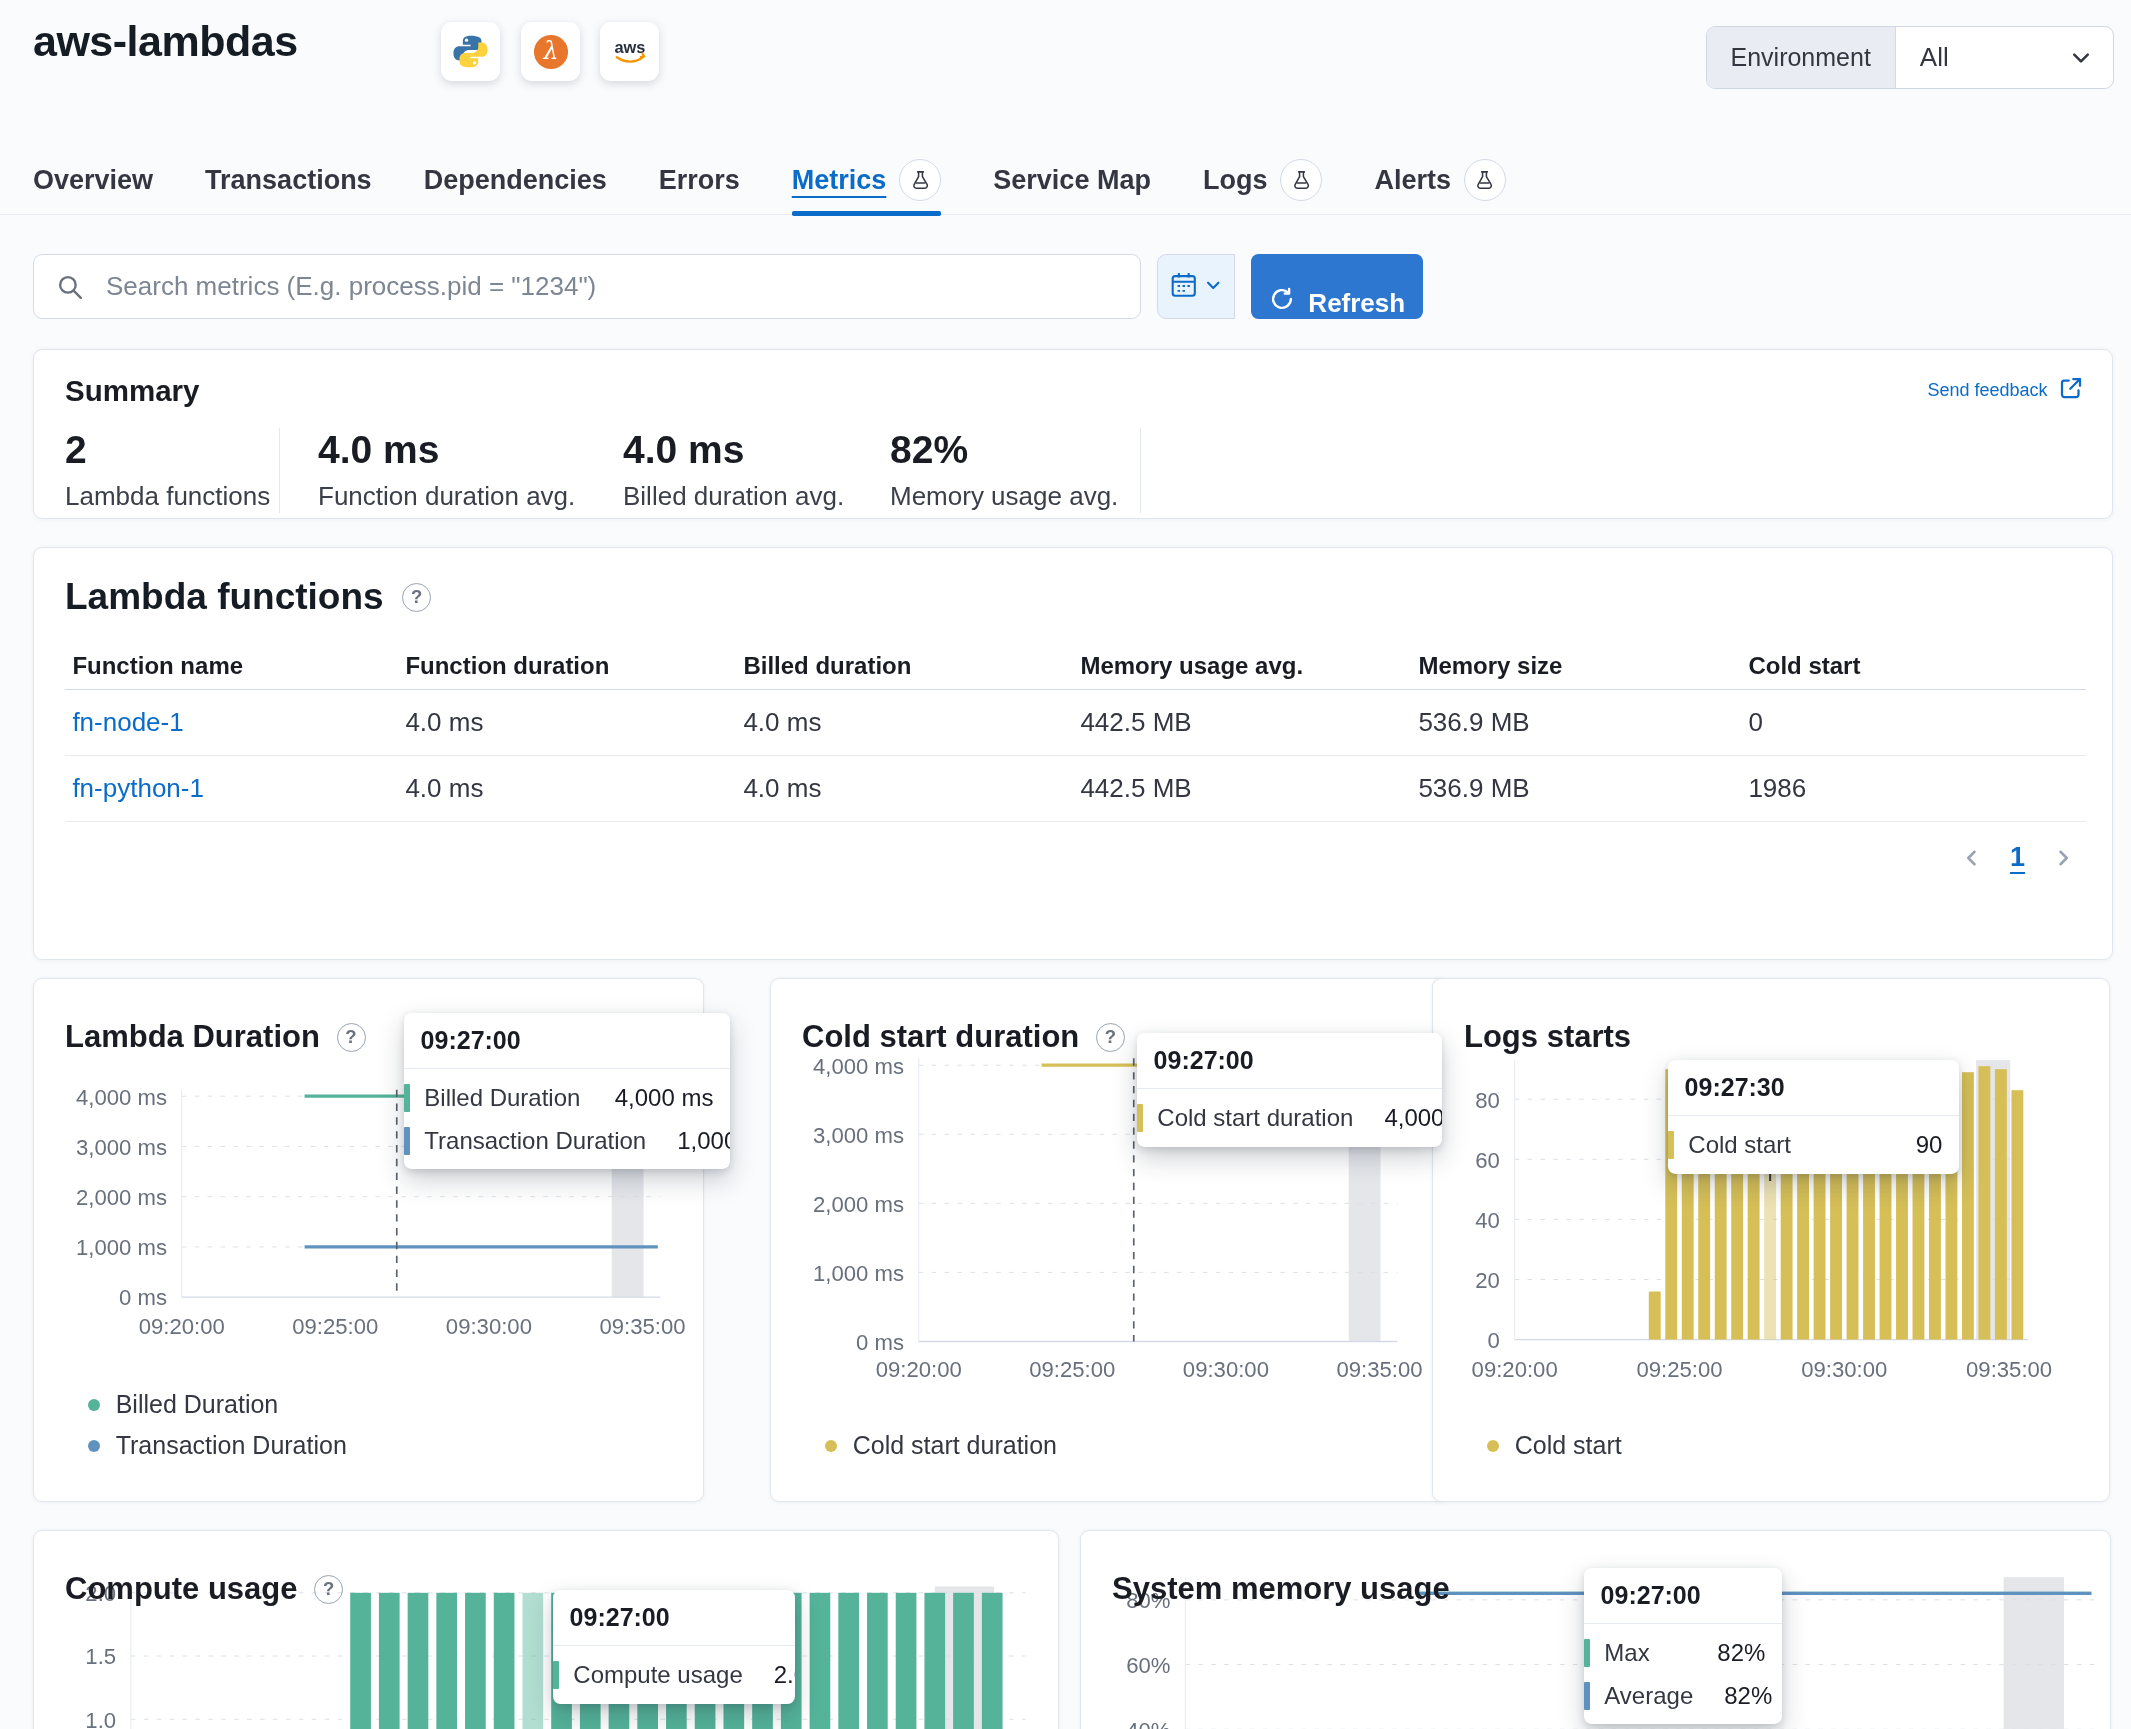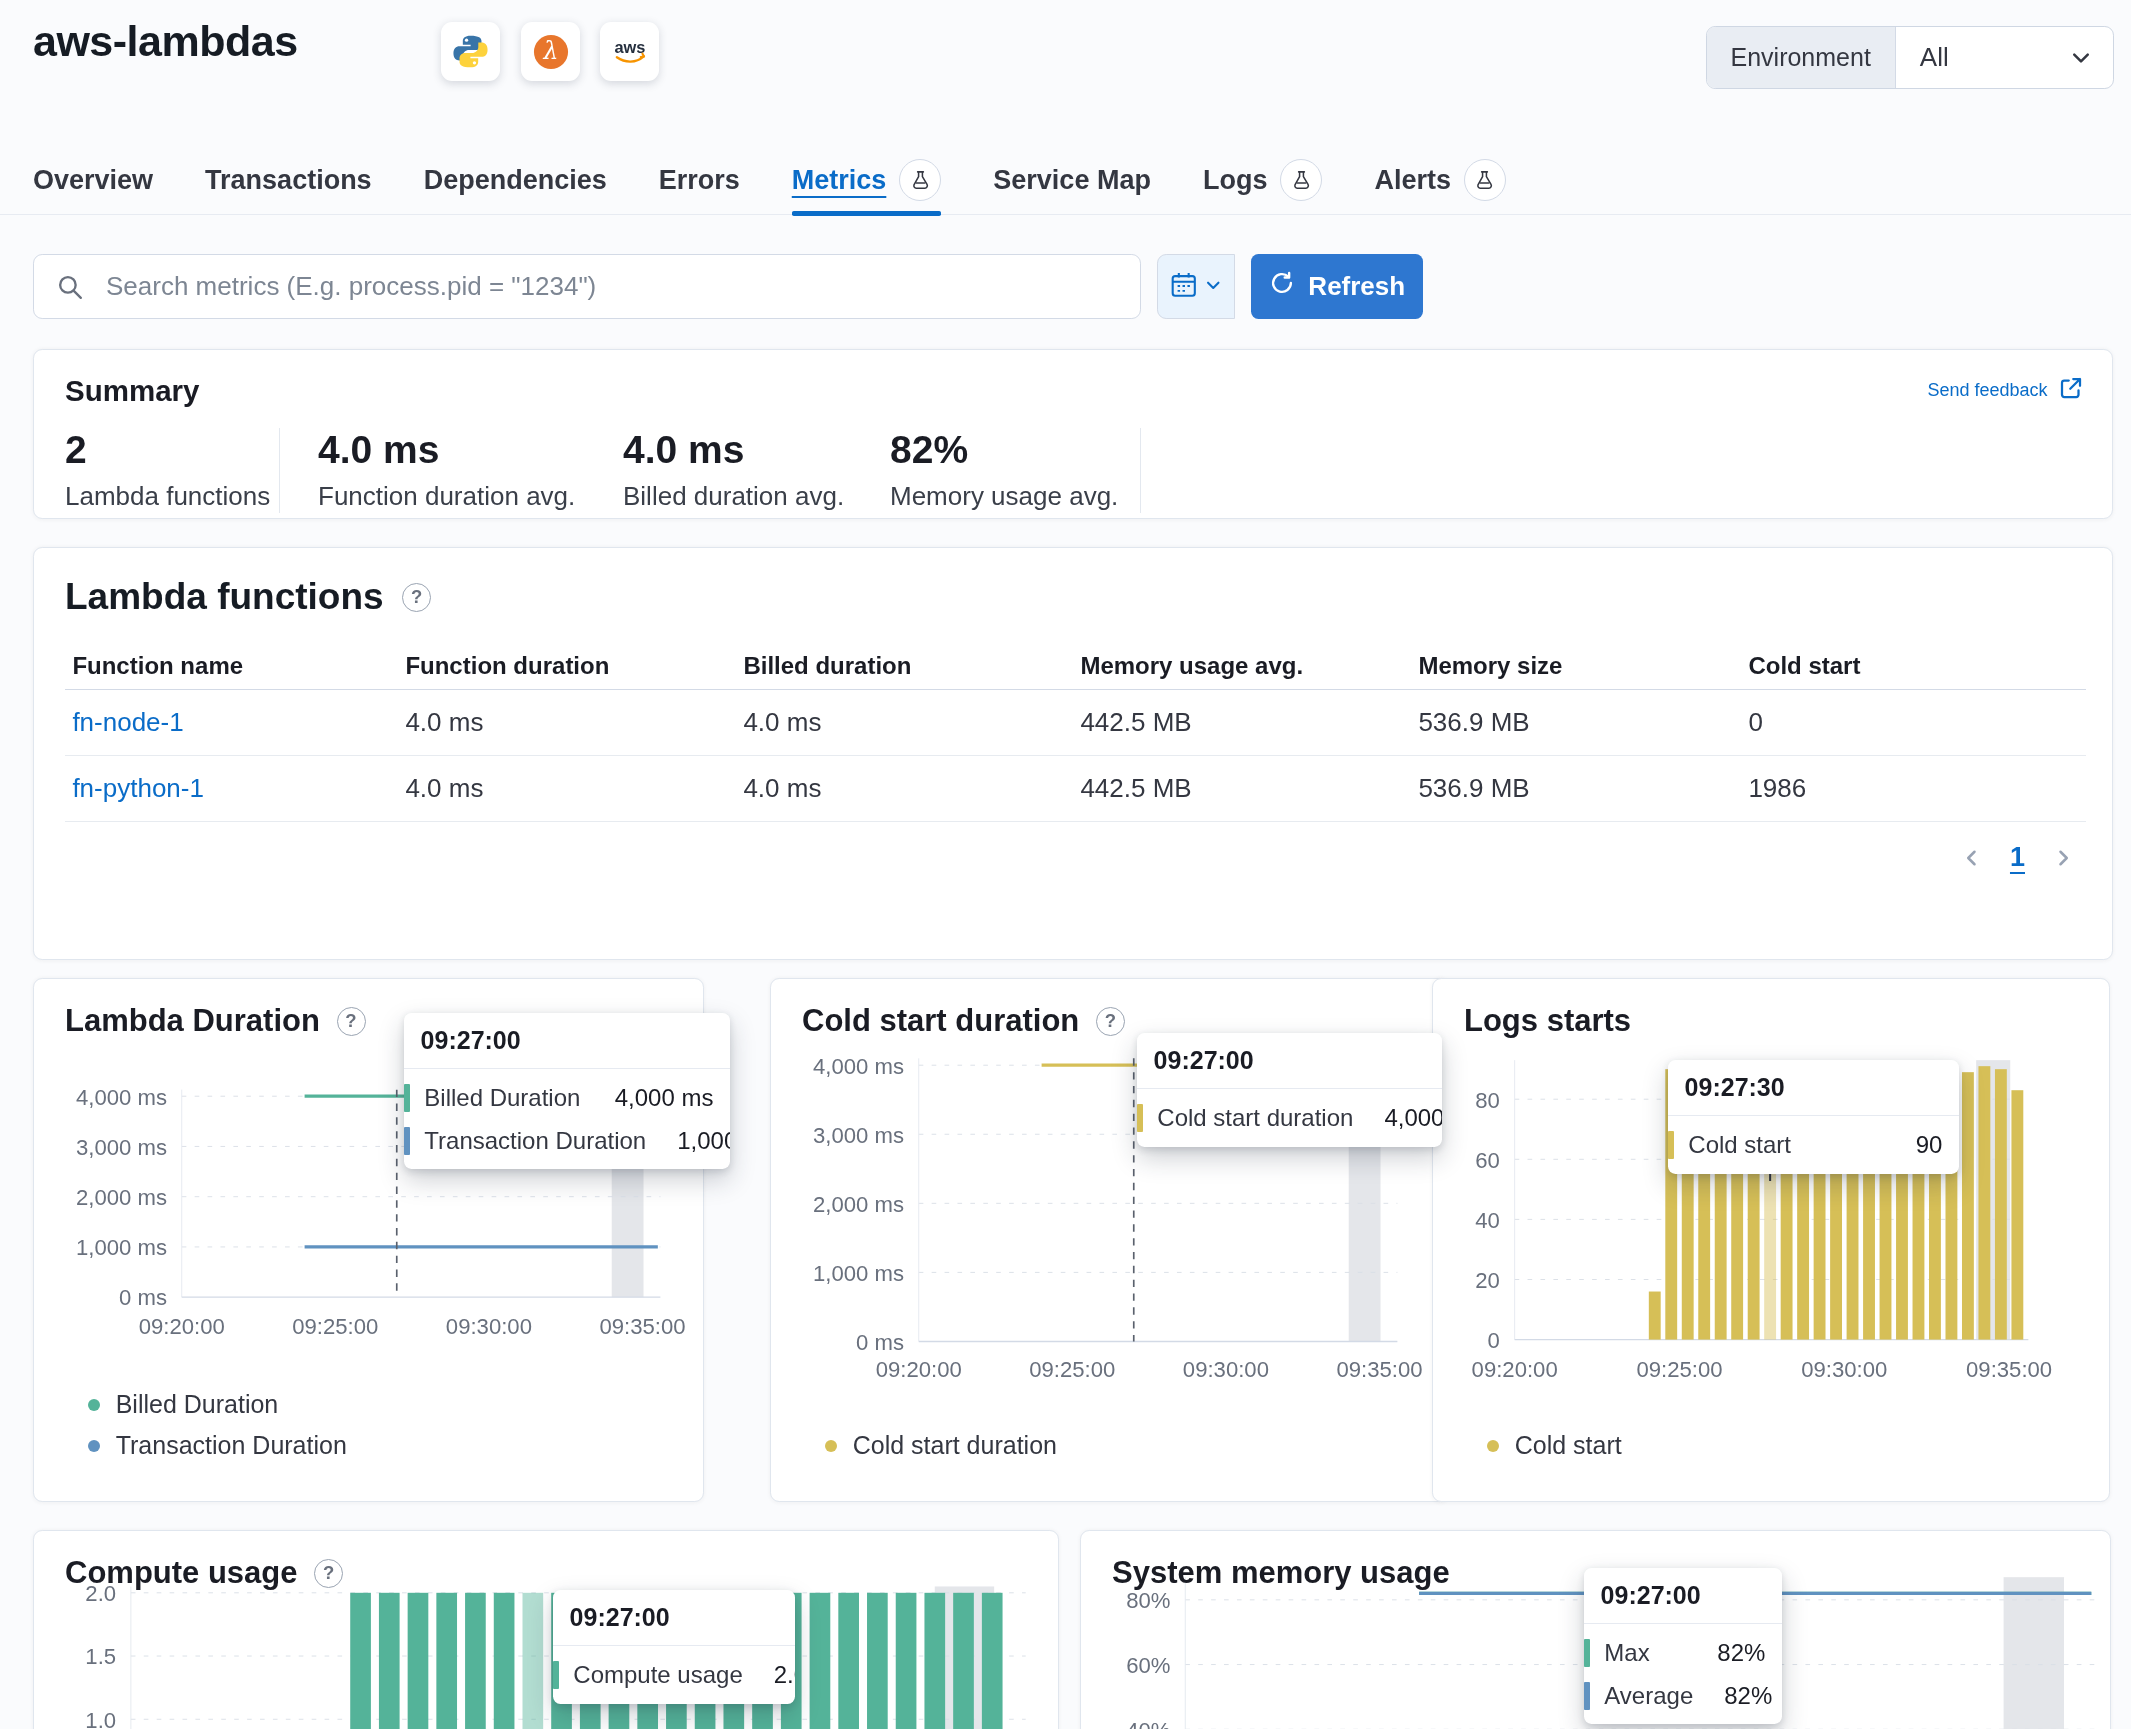--- a/index.html
+++ b/index.html
@@ -41,21 +41,21 @@
     padding:0 22px 0 72px; font-family:inherit; font-size:26px; color:#343741; }
   .search-box input::placeholder { color:#7d8693; }
   .search-icon { position:absolute; left:22px; top:17.5px; }
   .calendar-btn { width:78px; height:65px; background:#e9f3fd; border:0.9px solid #d3dae6; border-radius:9.2px 0 0 9.2px;
     display:flex; align-items:center; justify-content:center; gap:5.5px; cursor:pointer; }
   .date-field { flex:1; height:65px; background:#fff; border:0.9px solid #d3dae6; border-left:none;
     border-radius:0 9.2px 9.2px 0; display:flex; align-items:center; padding:0 24px; gap:24px;
     font-size:26px; font-weight:500; color:#343741; cursor:pointer; }
   .date-arrow { color:#69707d; font-size:28px; }
   .refresh-btn { margin-left:16.6px; width:172px; height:65px; border:none; border-radius:7.4px; background:#2e77d0;
-    color:#fff; font-family:inherit; font-size:26px; font-weight:600; display:flex; align-items:center;
+    color:#fff; font-family:inherit; font-size:26px; font-weight:600; display:flex; align-items:flex-end;
     justify-content:center; gap:13px; cursor:pointer; }
 
   
   .panel { position:absolute; background:#fff; border:0.9px solid #e0e6ee; border-radius:9.2px;
     box-shadow:0 0.9px 4.6px rgba(31,38,46,.05); }
   .panel-summary { left:33px; top:349px; width:2080px; height:170px; }
   .summary-title { position:absolute; left:31px; top:24px; font-size:29.5px; font-weight:700; }
   .feedback-link { position:absolute; right:29.5px; top:26px; display:flex; align-items:center; gap:11px;
     font-size:18px; color:#0a6cc8; text-decoration:none; cursor:pointer; background:none; border:none; font-family:inherit; }
   .stat { position:absolute; top:78px; }
@@ -82,21 +82,21 @@
   .pg-num { background:none; border:none; font-family:inherit; font-size:27px; font-weight:700; color:#0a6cc8;
     text-decoration:underline; text-underline-offset:5.5px; cursor:pointer; }
 
   
   .chart-panel { overflow:visible; }
   .cp-0 { left:33px;  top:978px; width:671px;  height:524px; }
   .cp-1 { left:734px; top:978px; width:679px;  height:524px;margin-left:36px; }
   .cp-2 { left:1432px;top:978px; width:678px;  height:524px; }
   .cp-3 { left:33px;  top:1530px; width:1026px; height:434px; }
   .cp-4 { left:1080px;top:1530px; width:1031px; height:434px; }
-  .chart-head { position:absolute; top:24px; left:31px; display:flex; align-items:center; gap:16.6px; z-index:2; }
+  .chart-head { position:absolute; top:40px; left:31px; display:flex; align-items:center; gap:16.6px; z-index:2; }
   .chart-head h3 { font-size:31px; font-weight:700; color:#1a1c24; }
   .chart-svg { position:absolute; left:0; top:0; overflow:visible; }
   .axis-label { font-family:"Liberation Sans", sans-serif; font-size:24px; fill:#69707d; }
 
   .legend-item { position:absolute; left:54px; display:flex; align-items:center; gap:15.7px;
     font-size:25px; color:#343741; cursor:pointer; }
   .legend-dot { width:12px; height:12px; border-radius:50%; flex:none; }
 
   .chart-tooltip { position:absolute; background:#fff; border-radius:7.4px; z-index:6; overflow:hidden;
     box-shadow:0 11px 26px rgba(30,40,60,.22), 0 2.8px 7.4px rgba(30,40,60,.14); }

